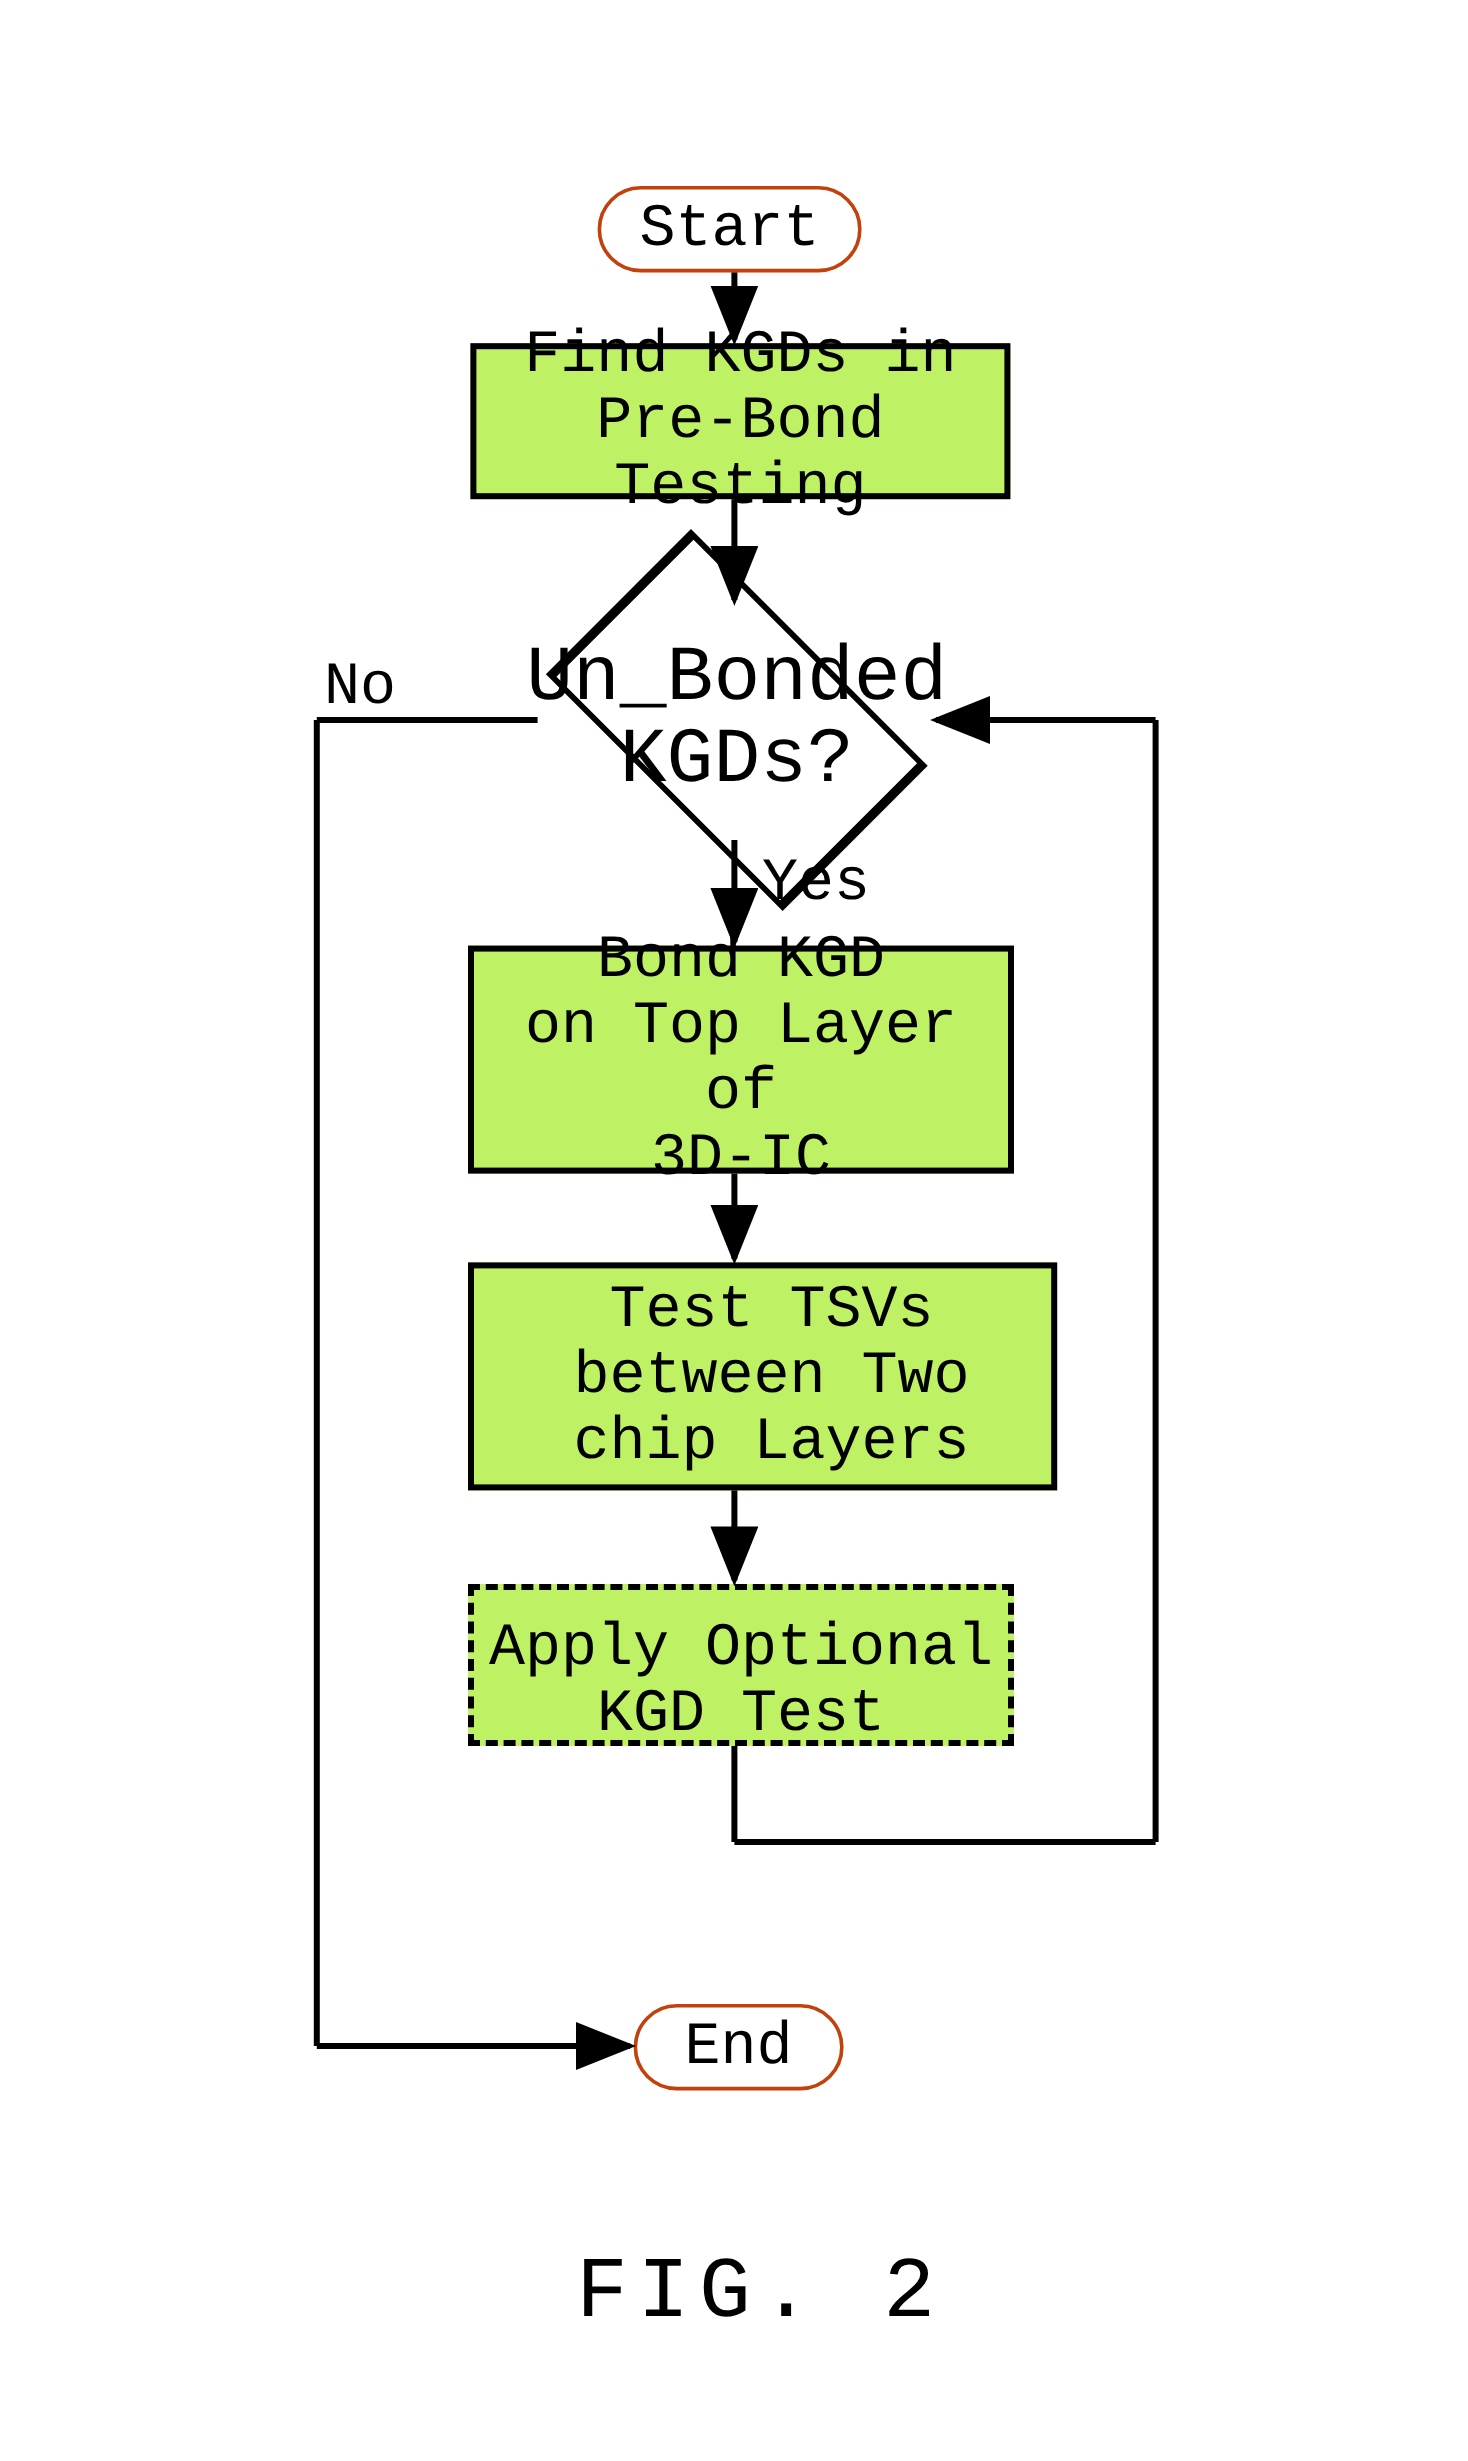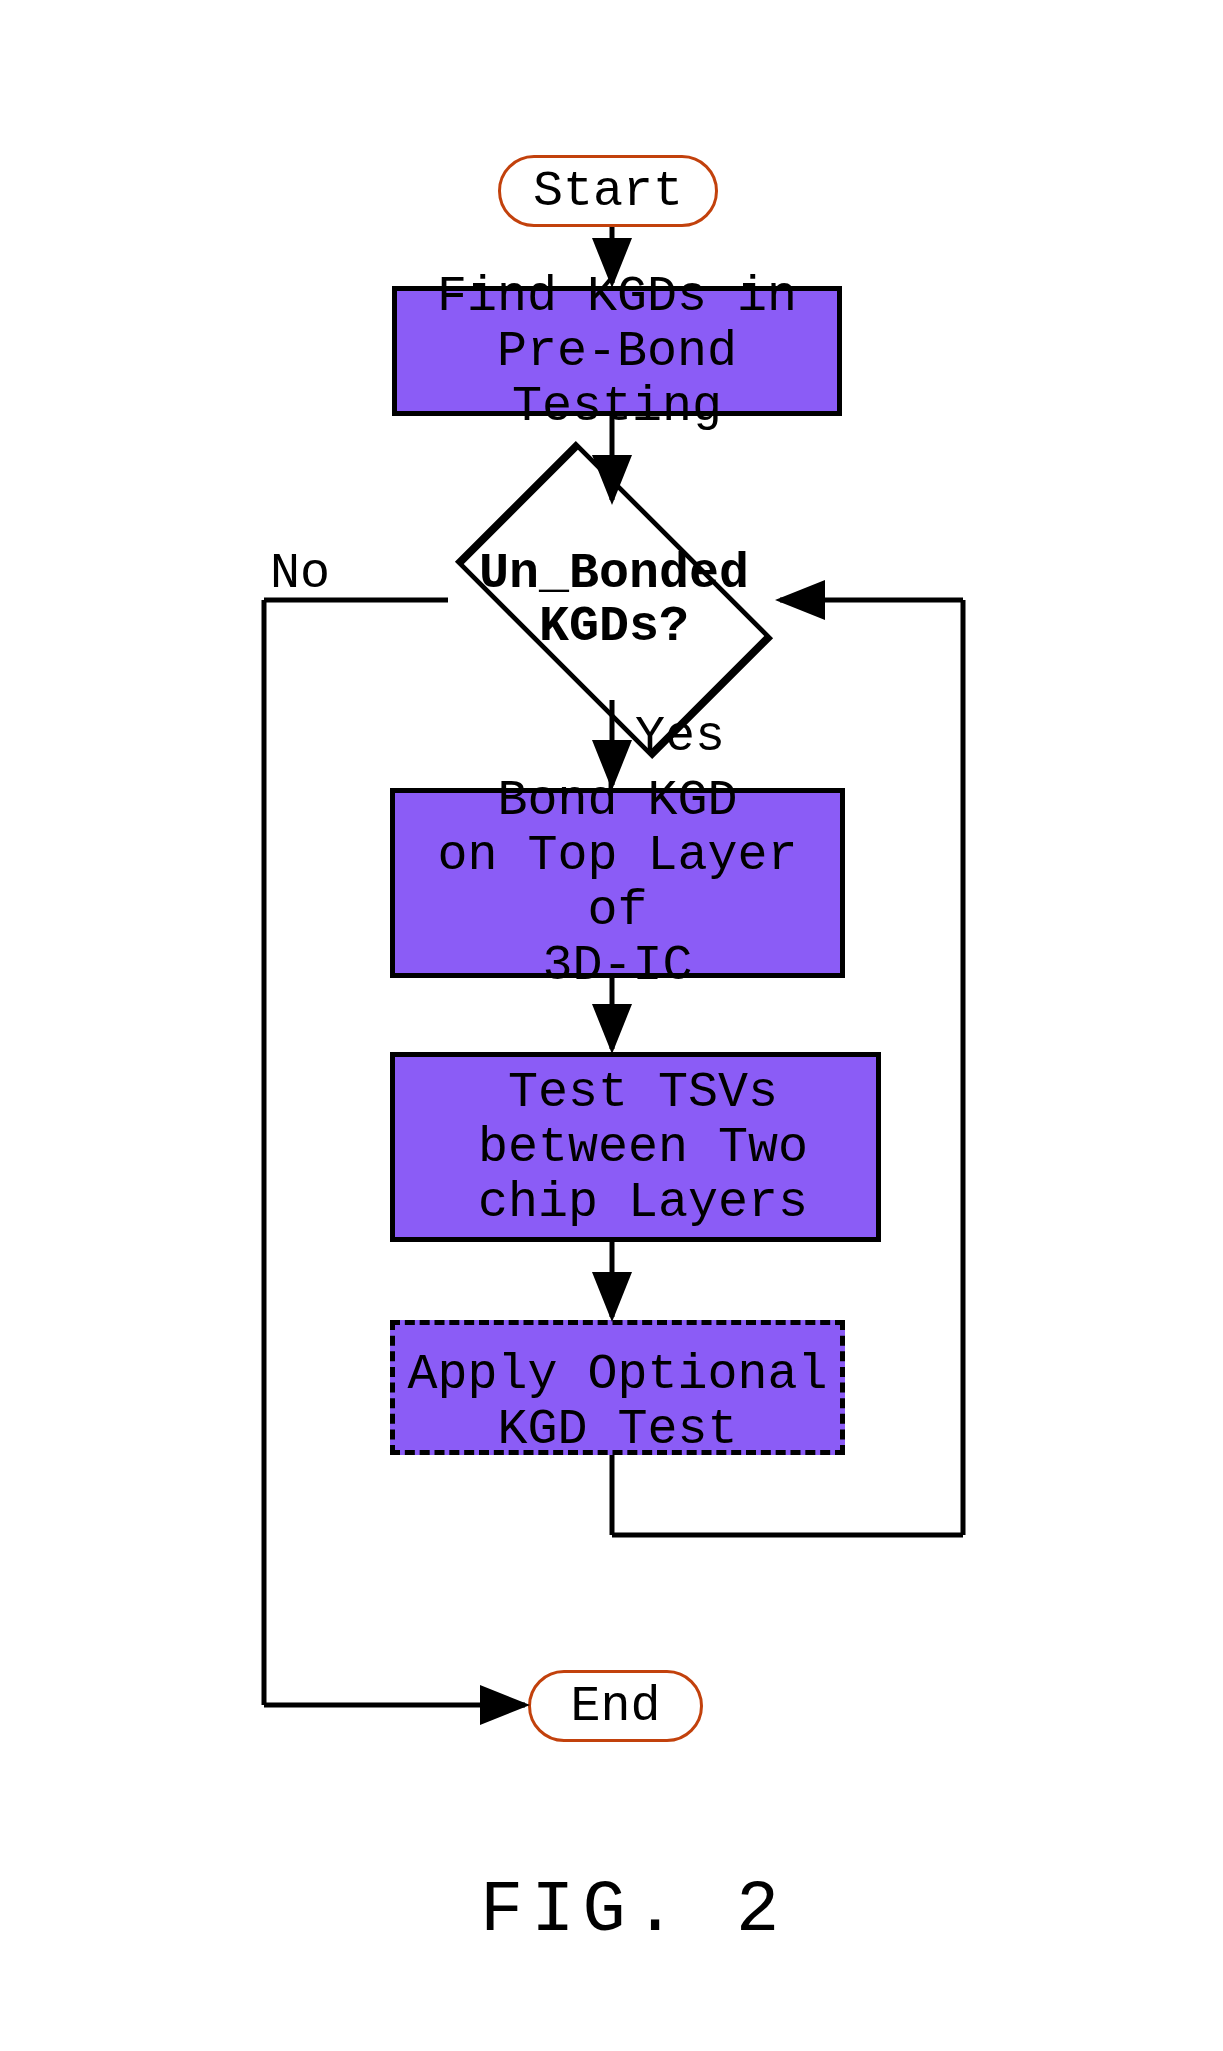--- a/index.html
+++ b/index.html
@@ -24,21 +24,21 @@
     font-size: 50px;
     display: flex;
     align-items: center;
     justify-content: center;
     padding: 0 24px;
     height: 72px;
   }
   .process {
     position: absolute;
     border: 5px solid #000;
-    background: #8b5cf6;
+    background: #bef264;
     font-size: 50px;
     text-align: center;
     display: flex;
     align-items: center;
     justify-content: center;
     line-height: 1.1;
     padding: 8px 12px;
   }
   .process.dashed {
     border-style: dashed;
@@ -51,25 +51,24 @@
     height: 200px;
     transform: rotate(45deg) skew(18deg, 18deg);
     border: 5px solid #000;
     background: #fff;
   }
   .decision-text {
     position: absolute;
     left: 50%;
     top: 50%;
     transform: translate(-50%, -50%);
-    font-size: 50px;
+    font-size: 65px;
     text-align: center;
     line-height: 1.05;
     white-space: nowrap;
-    font-weight: bold;
   }
   .label {
     position: absolute;
     font-size: 50px;
   }
   .figcap {
     position: absolute;
     font-size: 72px;
     letter-spacing: 8px;
     font-family: "Courier New", monospace;

